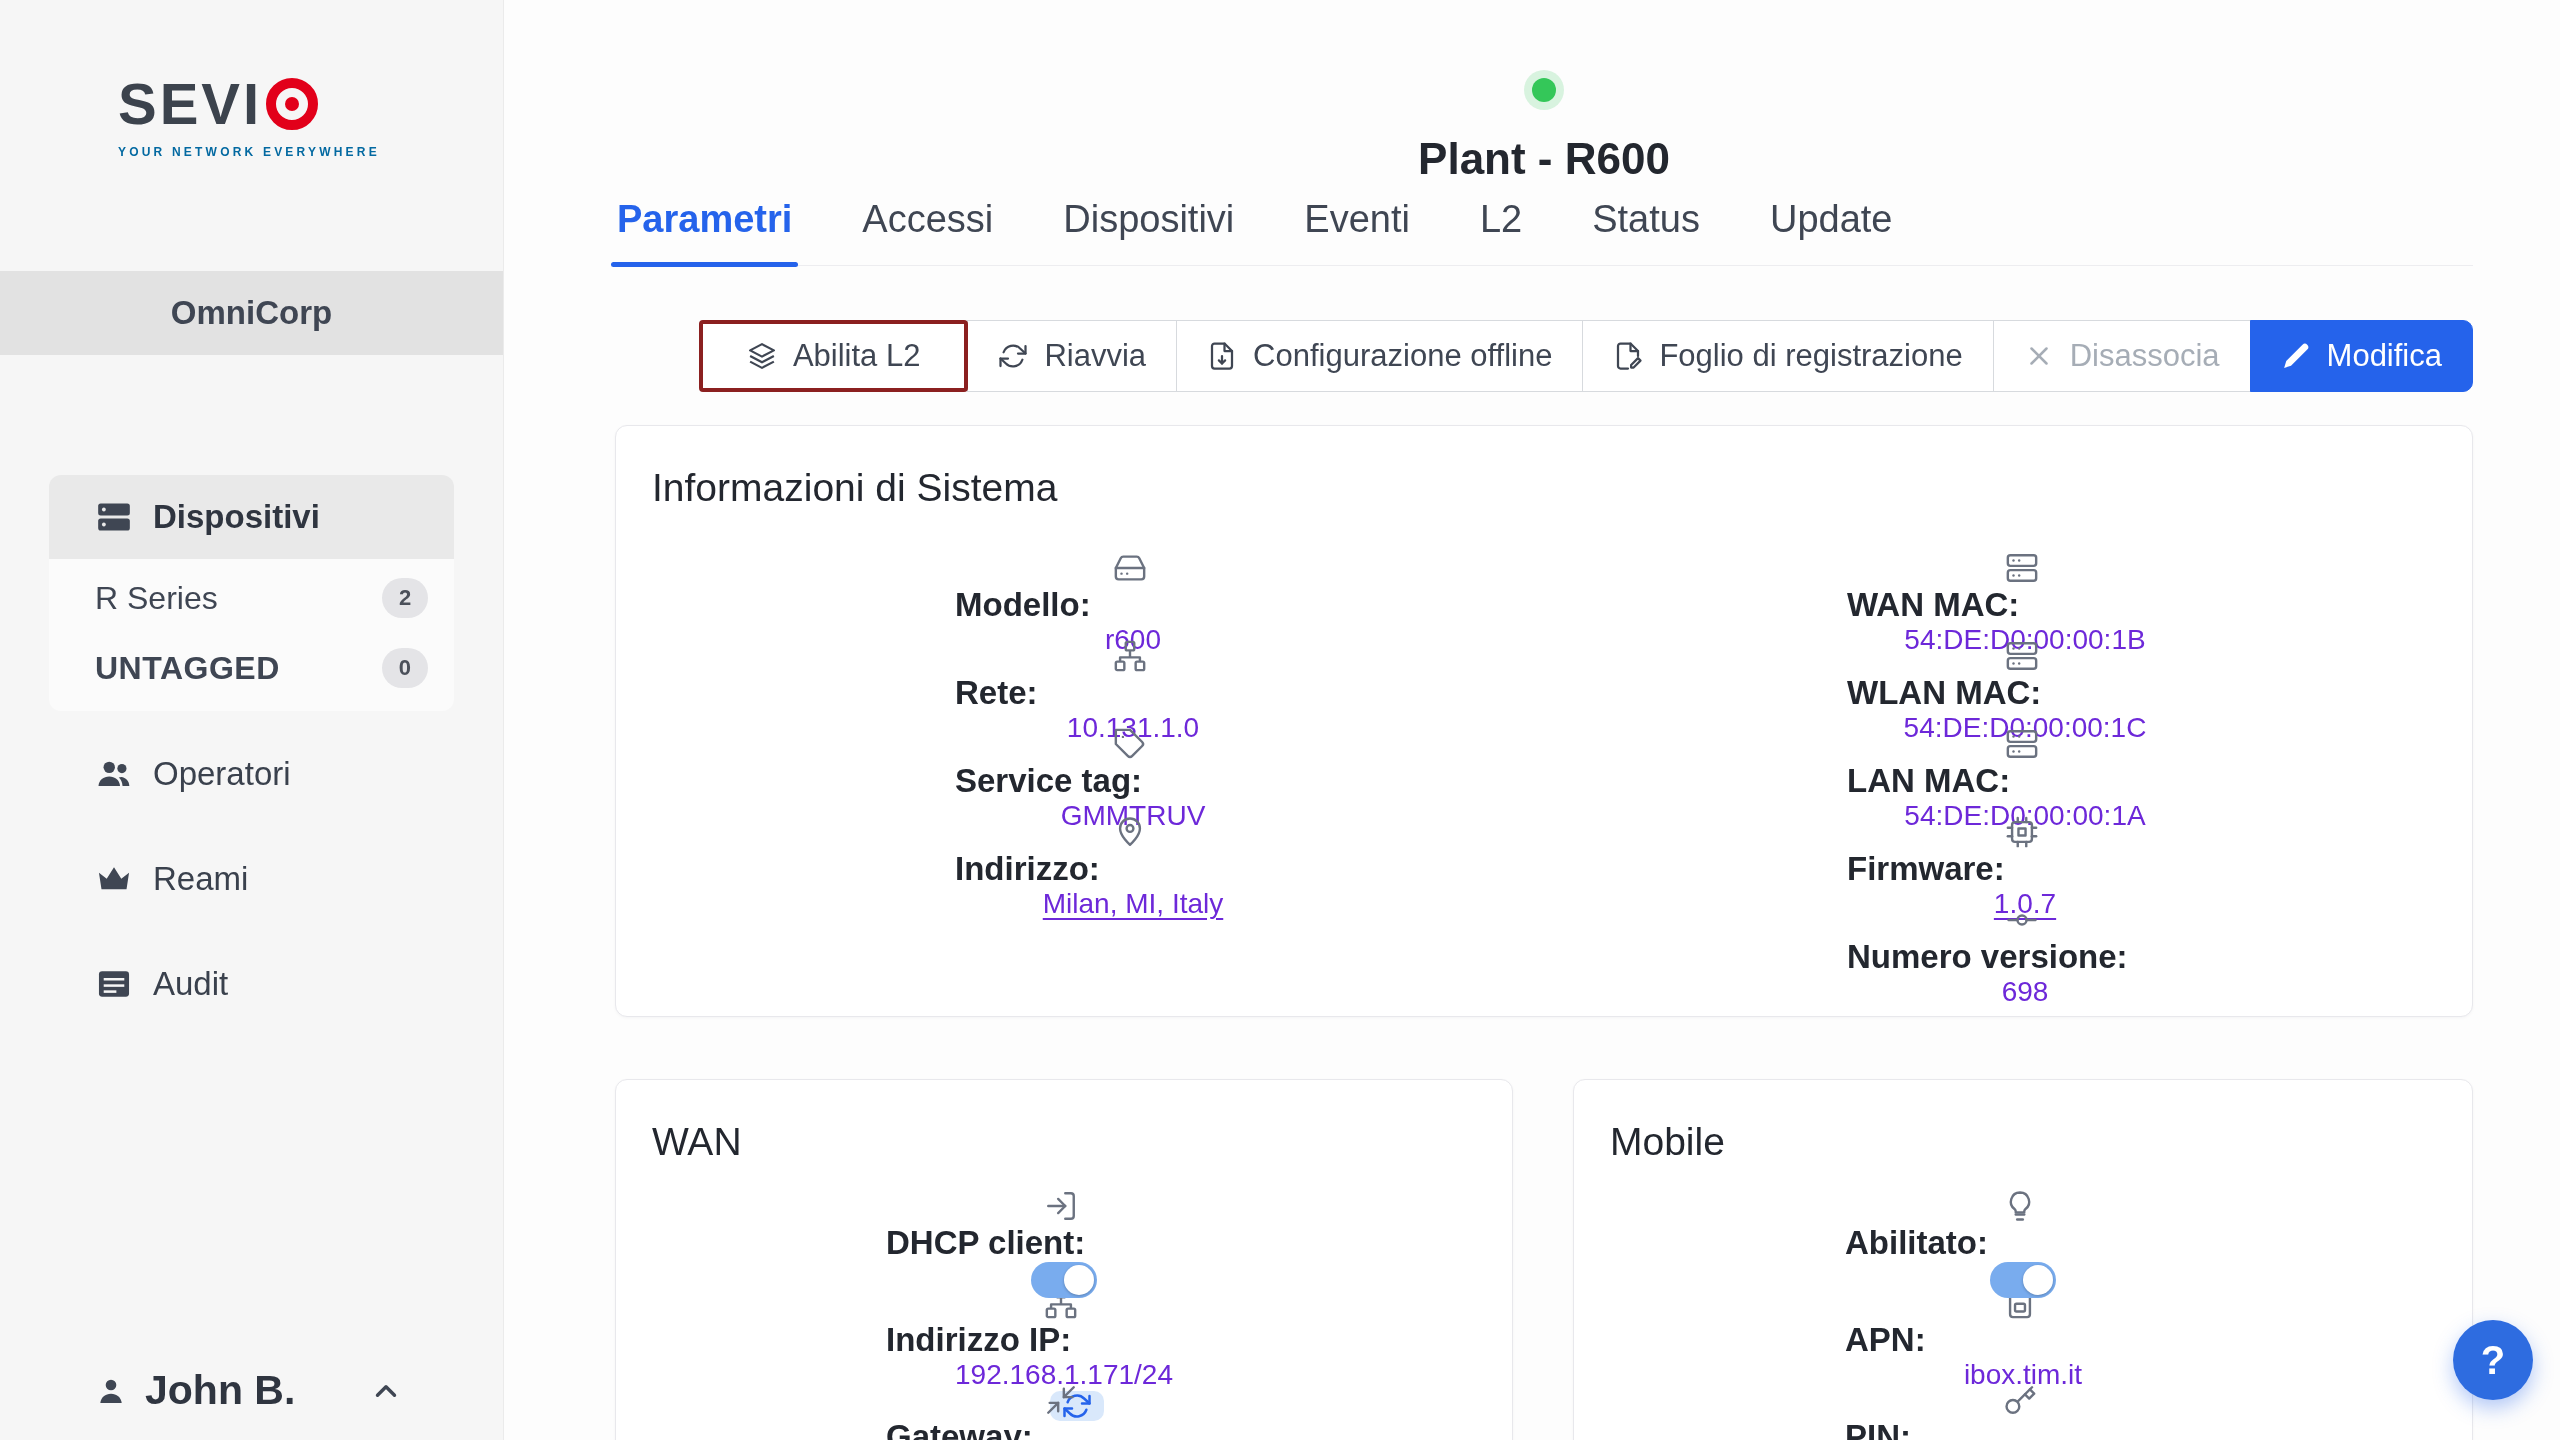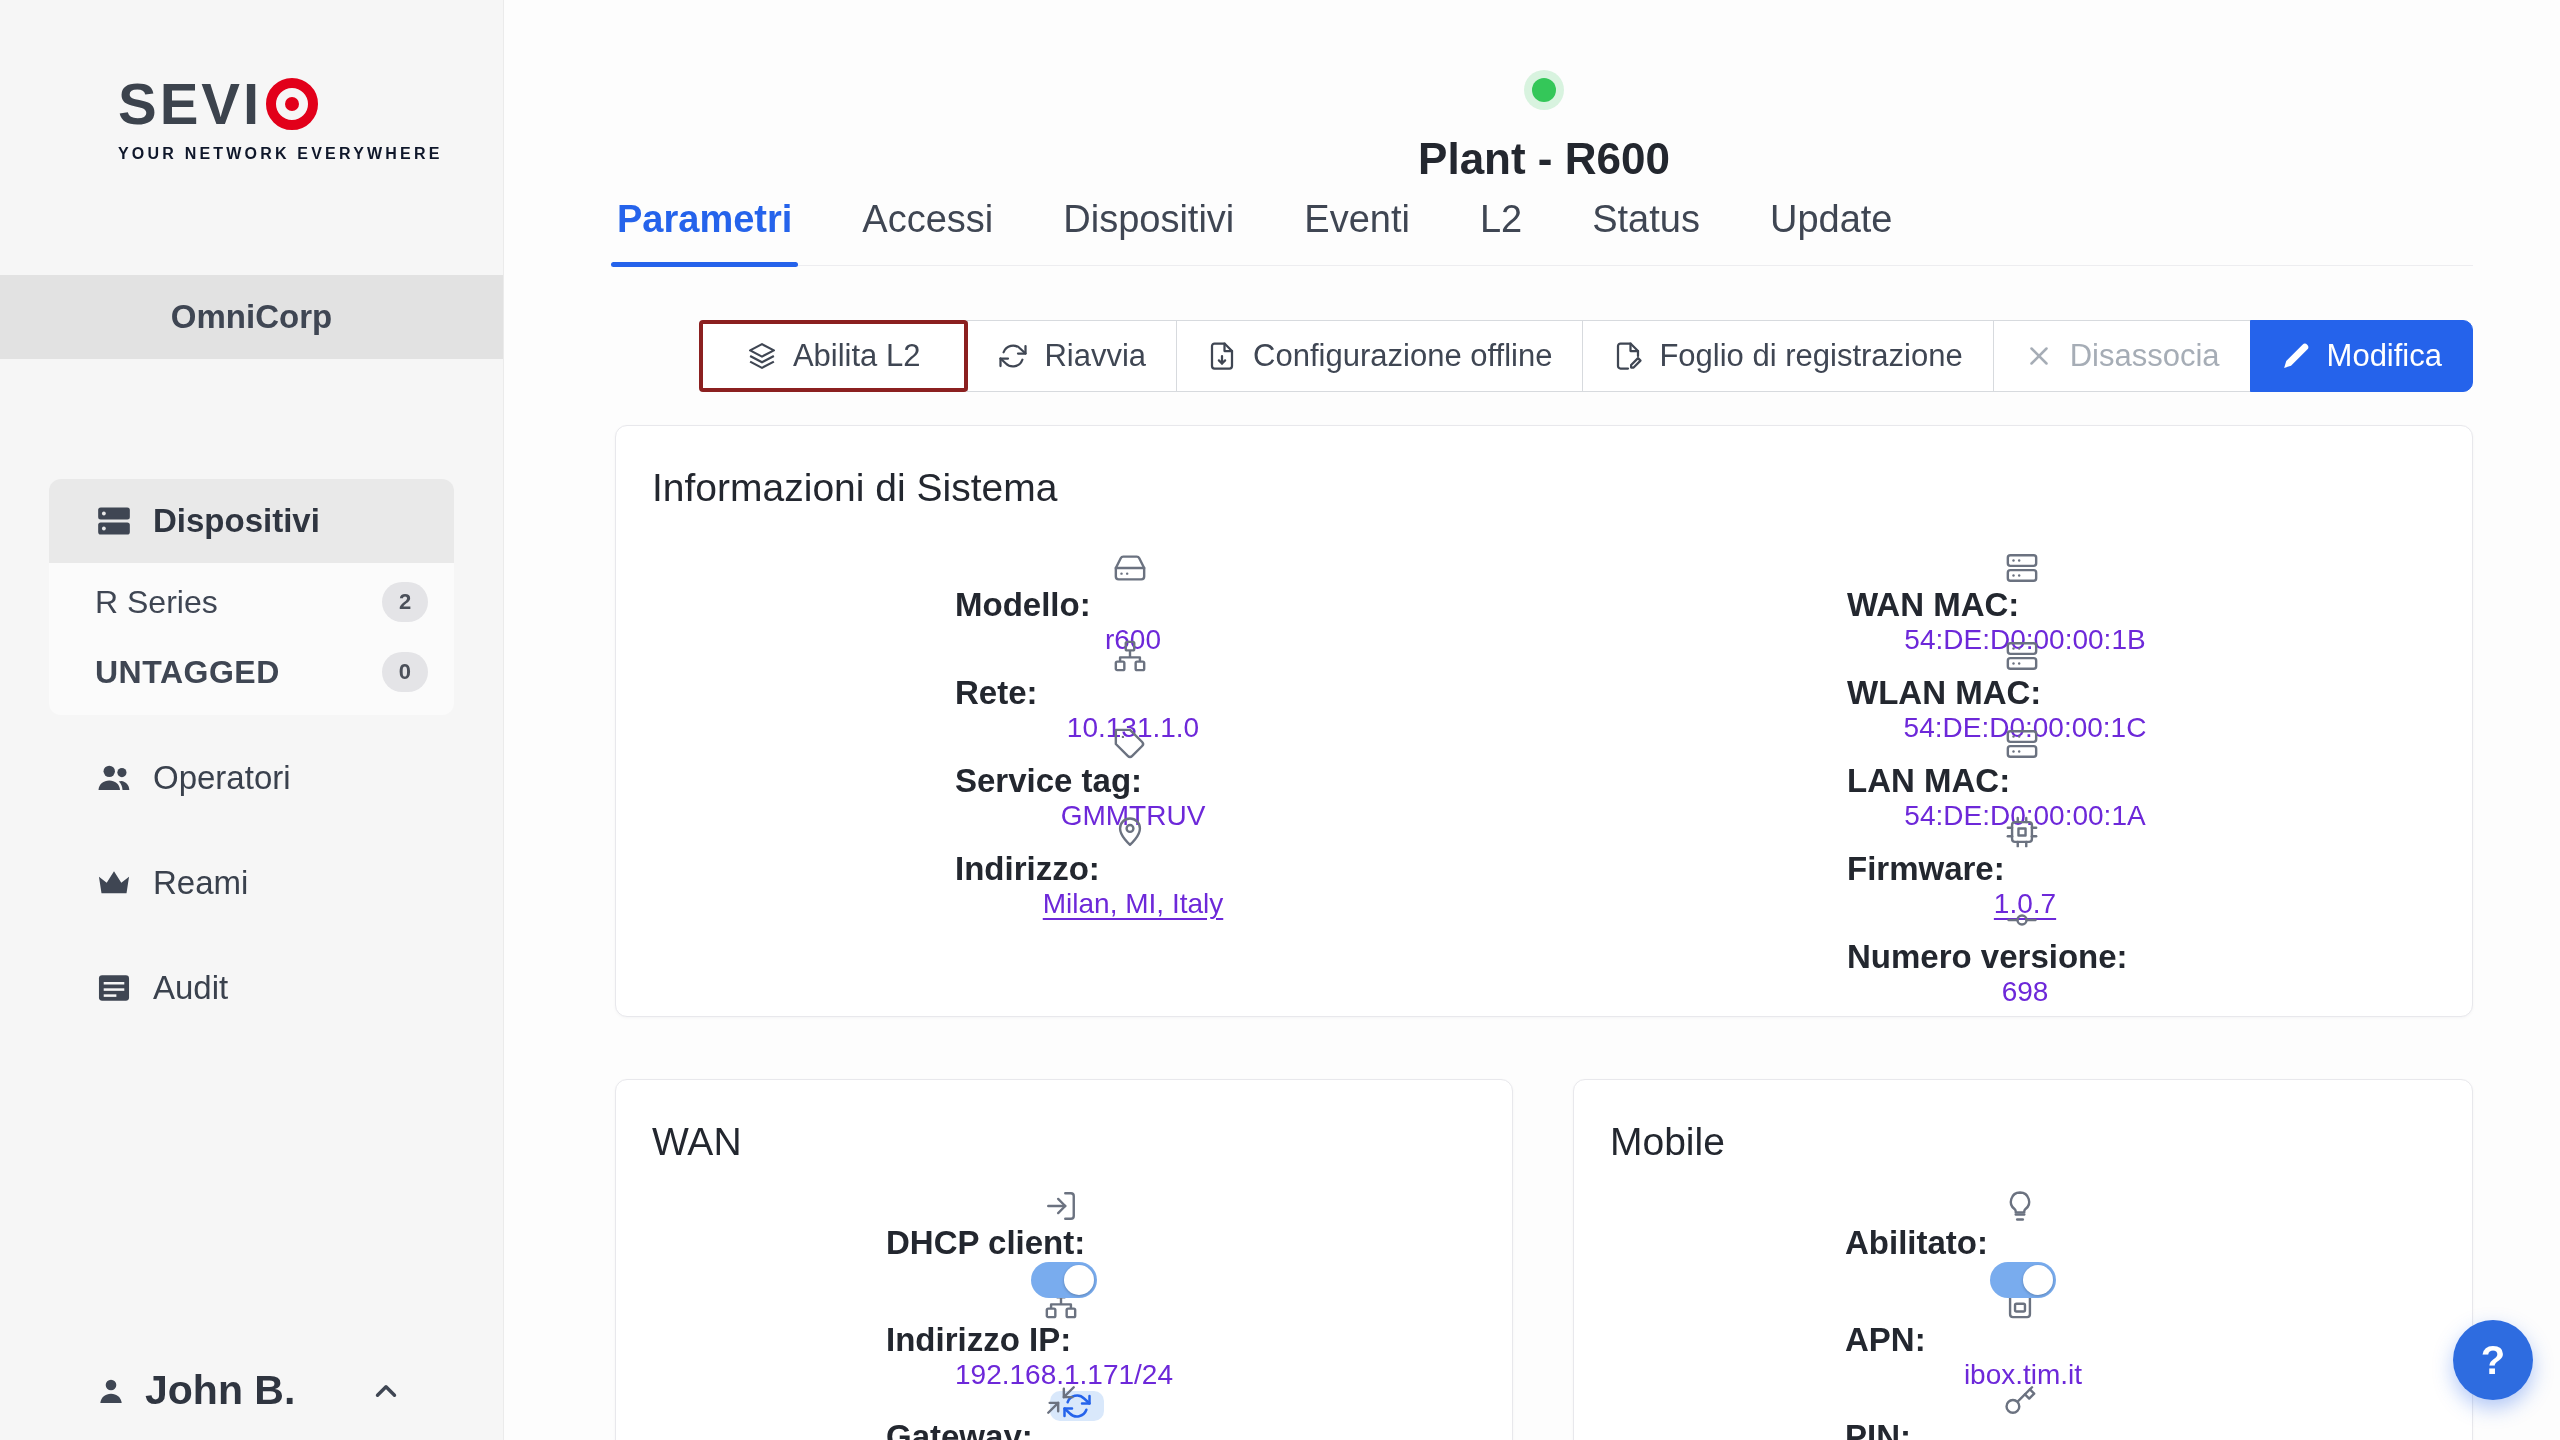--- a/index.html
+++ b/index.html
@@ -5,21 +5,21 @@
   * { margin:0; padding:0; box-sizing:border-box; }
   html,body { width:2560px; height:1440px; font-family:"Liberation Sans", sans-serif; }
   .app { width:2560px; height:1440px; overflow:hidden; position:relative; display:flex; background:#fdfdfd; }
 
   
   .sidebar { width:504px; flex:none; background:#f6f6f6; border-right:1px solid #ebebeb; position:relative; }
   .logo { margin:70px 0 0 118px; }
   .brand { display:flex; align-items:center; font-size:58px; font-weight:700; color:#3c434d; letter-spacing:3px; }
   .logo-o { width:52px; height:52px; border:10px solid #e2001a; border-radius:50%; position:relative; margin-left:4px; }
   .logo-o::after { content:''; position:absolute; width:14px; height:14px; background:#e2001a; border-radius:50%; top:50%; left:50%; transform:translate(-50%,-50%); }
-  .tagline { font-size:16px; font-weight:600; letter-spacing:3.2px; color:#0f172a; margin-top:8px; }
+  .tagline { font-size:12px; font-weight:600; letter-spacing:3.2px; color:#0369a1; margin-top:8px; }
 
   .org-band { margin-top:112px; height:84px; background:#e2e2e2; display:flex; align-items:center; justify-content:center; font-size:33px; font-weight:600; color:#3f4653; }
 
   .devices-block { margin:120px 49px 0; border-radius:12px; overflow:hidden; }
   .devices-header { height:84px; background:#e9e9e9; display:flex; align-items:center; padding:0 0 0 46px; gap:20px; font-size:33px; font-weight:600; color:#2f3540; cursor:pointer; }
   .devices-body { background:#fbfbfb; padding:4px 0 8px; }
   .group-row { height:70px; display:flex; align-items:center; padding:0 26px 0 46px; font-size:32px; color:#3f4653; cursor:pointer; }
   .group-row.caps { font-weight:600; letter-spacing:0.5px; }
   .group-label { flex:1; }
   .badge { min-width:46px; height:40px; border-radius:20px; background:#e4e4e7; color:#4b505a; font-size:22px; font-weight:600; display:flex; align-items:center; justify-content:center; padding:0 12px; }

